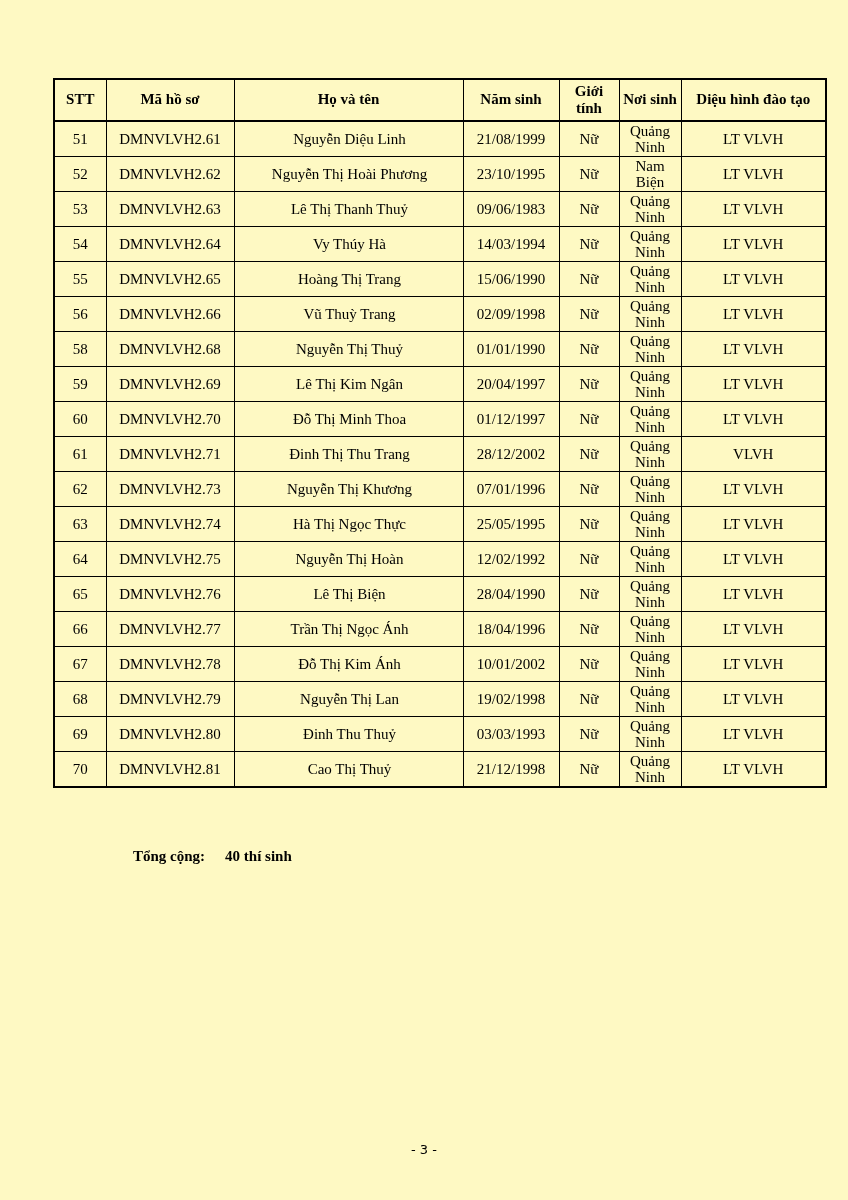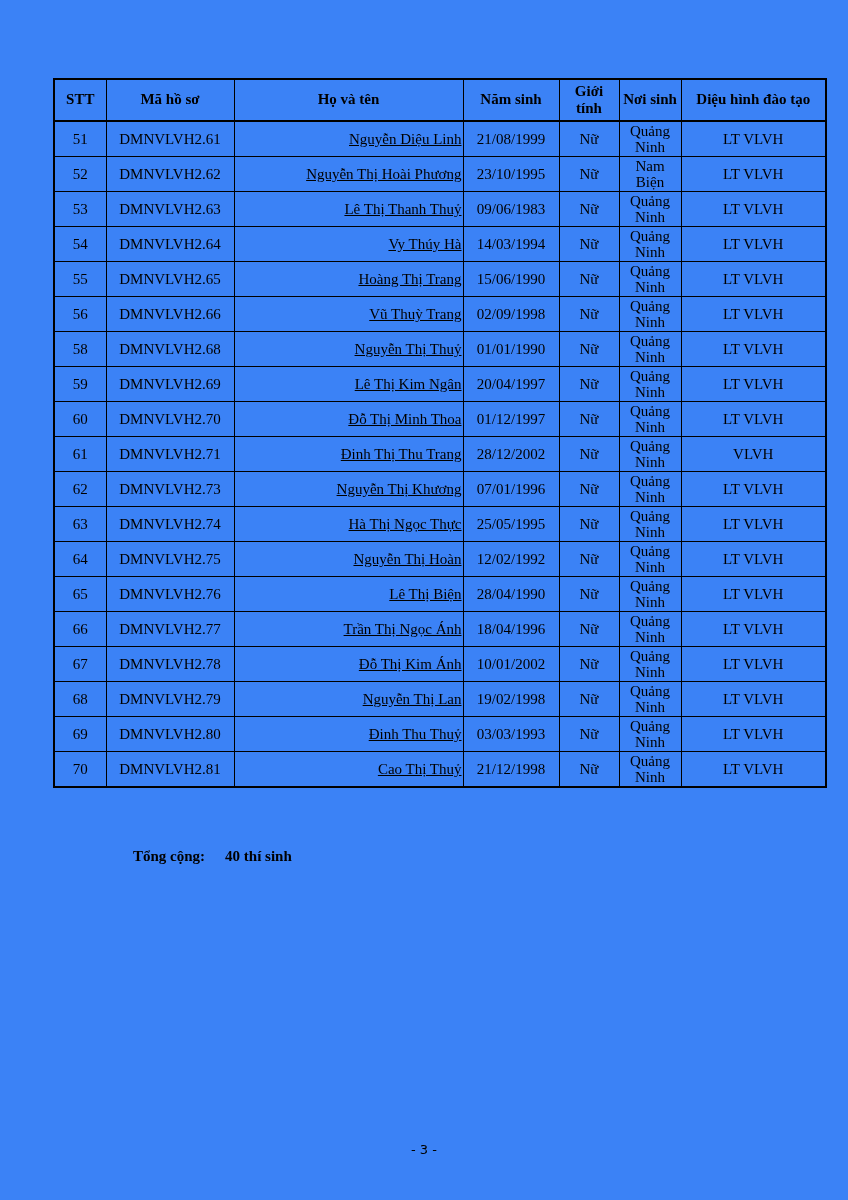--- a/index.html
+++ b/index.html
@@ -1,20 +1,20 @@
 <!DOCTYPE html>
 <html><head>
 <meta charset="utf-8">
 <style>
   html, body { margin: 0; padding: 0; }
   .page {
     position: relative;
     width: 848px;
     height: 1200px;
-    background: #3b82f6;
+    background: #fef9c3;
     font-family: "Liberation Serif", serif;
     color: #000000;
     overflow: hidden;
   }
   table.data-table {
     position: absolute;
     left: 53px;
     top: 78px;
     width: 772px;
     border-collapse: collapse;
@@ -34,23 +34,22 @@
   }
   .data-table td {
     border: 1px solid #000;
     text-align: center;
     vertical-align: middle;
     height: 34px;
     padding: 0 1px;
     line-height: 1.1;
   }
   .data-table td.name-cell {
-    text-align: right;
+    text-align: center;
     padding-left: 3px;
-    text-decoration: underline;
   }
   .summary-row {
     position: absolute;
     left: 133px;
     top: 848px;
     font-size: 15px;
     font-weight: bold;
     display: flex;
     gap: 20px;
   }

